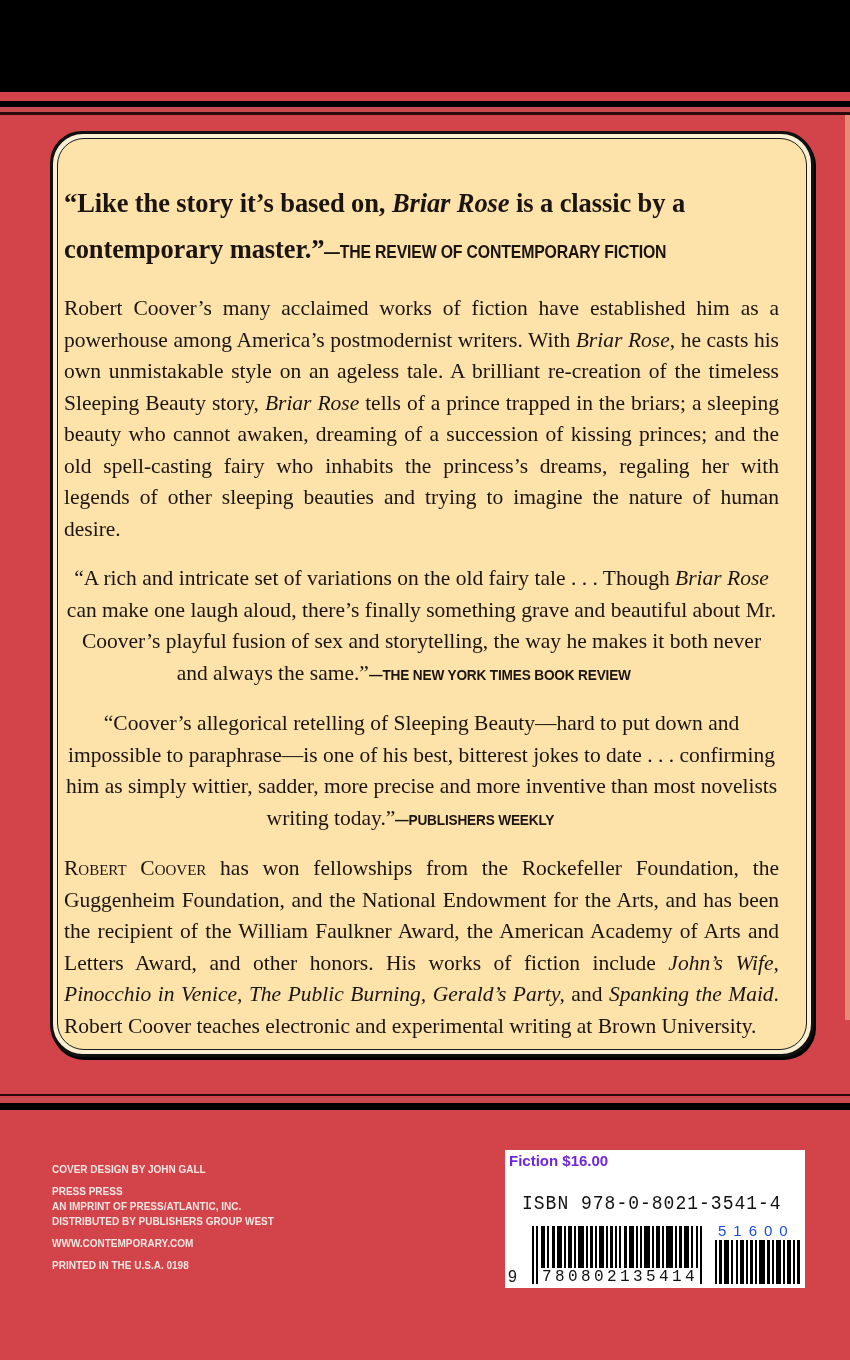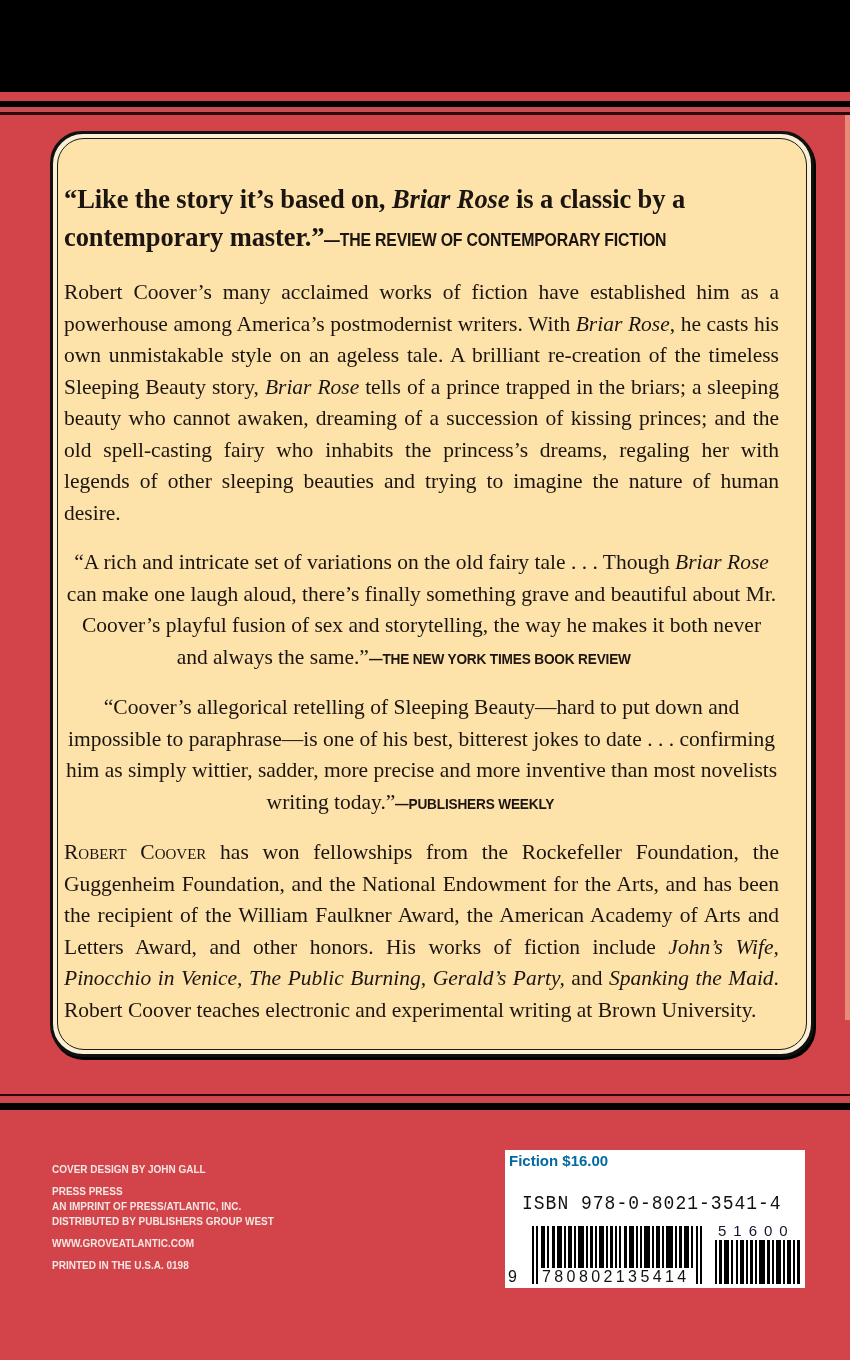--- a/index.html
+++ b/index.html
@@ -25,21 +25,21 @@
     position: absolute; inset: 0; border: 2px solid #fbf0d4; border-radius: 30px; background: #fbf0d4;
   }
   .panel {
     position: absolute; inset: 2px; border: 1.5px solid #1a1a1a; border-radius: 27px;
     background: #fde2aa;
   }
   .content {
     position: absolute; left: 64px; top: 180px; width: 728px; color: #1b1410;
   }
   .lead {
-    font-size: 26.5px; line-height: 38px; font-weight: bold; margin: 0 0 18px 0; letter-spacing: -0.1px;
+    font-size: 26.5px; line-height: 46px; font-weight: bold; margin: 0 0 18px 0; letter-spacing: -0.1px;
   }
   .attr {
     font-family: "Liberation Sans", "DejaVu Sans", sans-serif; font-weight: bold;
     font-size: 15.5px; letter-spacing: -0.2px; transform: scaleX(0.88); display: inline-block;
     transform-origin: left center;
   }
   .lead .attr { font-size: 18px; }
   .para {
     font-size: 21.5px; line-height: 31.5px; margin: 0 13px 18px 0; text-align: justify;
   }
@@ -56,31 +56,31 @@
     line-height: 15px;
   }
   .credits div { white-space: nowrap; }
   .gap { height: 7px; }
 
   .barcode-box {
     position: absolute; left: 505px; top: 1150px; width: 300px; height: 138px; background: #fff;
   }
   .price {
     position: absolute; left: 4px; top: 2px; font-family: "Liberation Sans", sans-serif;
-    font-weight: bold; font-size: 15px; color: #0369a1;
+    font-weight: bold; font-size: 15px; color: #6d28d9;
   }
   .isbn {
     position: absolute; left: 17px; top: 43px; font-family: "Liberation Mono", "DejaVu Sans Mono", monospace;
     font-size: 18px; color: #111; letter-spacing: 1px; transform: scaleY(1.15);
   }
   .bars-main { position: absolute; left: 27px; top: 76px; width: 172px; height: 58px; }
   .bars-addon { position: absolute; left: 210px; top: 90px; width: 86px; height: 44px; }
   .ean-first { position: absolute; left: 3px; top: 118px; font-family: "Liberation Sans", sans-serif; font-size: 16px; color:#111; }
-  .ean-rest { position: absolute; left: 36px; top: 118px; font-family: Liberation Sans, sans-serif; font-size: 16px; color:#111; letter-spacing: 3.4px; background:#fff; padding: 0 1px; }
-  .addon-digits { position: absolute; left: 213px; top: 72px; font-family: "Liberation Sans", sans-serif; font-size: 15px; color:#0f172a; letter-spacing: 7px; }
+  .ean-rest { position: absolute; left: 36px; top: 118px; font-family: Liberation Mono, monospace; font-size: 16px; color:#111; letter-spacing: 3.4px; background:#fff; padding: 0 1px; }
+  .addon-digits { position: absolute; left: 213px; top: 72px; font-family: "Liberation Sans", sans-serif; font-size: 15px; color:#1d4ed8; letter-spacing: 7px; }
 </style>
 </head>
 <body>
 
 <div class="top-black"></div>
 <div class="stripe s1"></div>
 <div class="stripe s2"></div>
 <div class="stripe s3"></div>
 <div class="stripe s4"></div>
 <div class="right-edge"></div>
@@ -107,21 +107,21 @@
 <div class="bottom-line2"></div>
 <div class="bottom-line3"></div>
 
 <div class="credits">
   <div>COVER DESIGN BY JOHN GALL</div>
   <div class="gap"></div>
   <div>PRESS PRESS</div>
   <div>AN IMPRINT OF PRESS/ATLANTIC, INC.</div>
   <div>DISTRIBUTED BY PUBLISHERS GROUP WEST</div>
   <div class="gap"></div>
-  <div>WWW.GROVEATLANTIC.COM</div>
+  <div>WWW.CONTEMPORARY.COM</div>
   <div class="gap"></div>
   <div>PRINTED IN THE U.S.A.  0198</div>
 </div>
 
 <div class="barcode-box">
   <div class="price">Fiction $16.00</div>
   <div class="isbn">ISBN 978-0-8021-3541-4</div>
   <svg class="bars-main" viewBox="0 0 172 58" preserveAspectRatio="none">
     <g fill="#000">
       <rect x="0" y="0" width="2" height="58"></rect>

